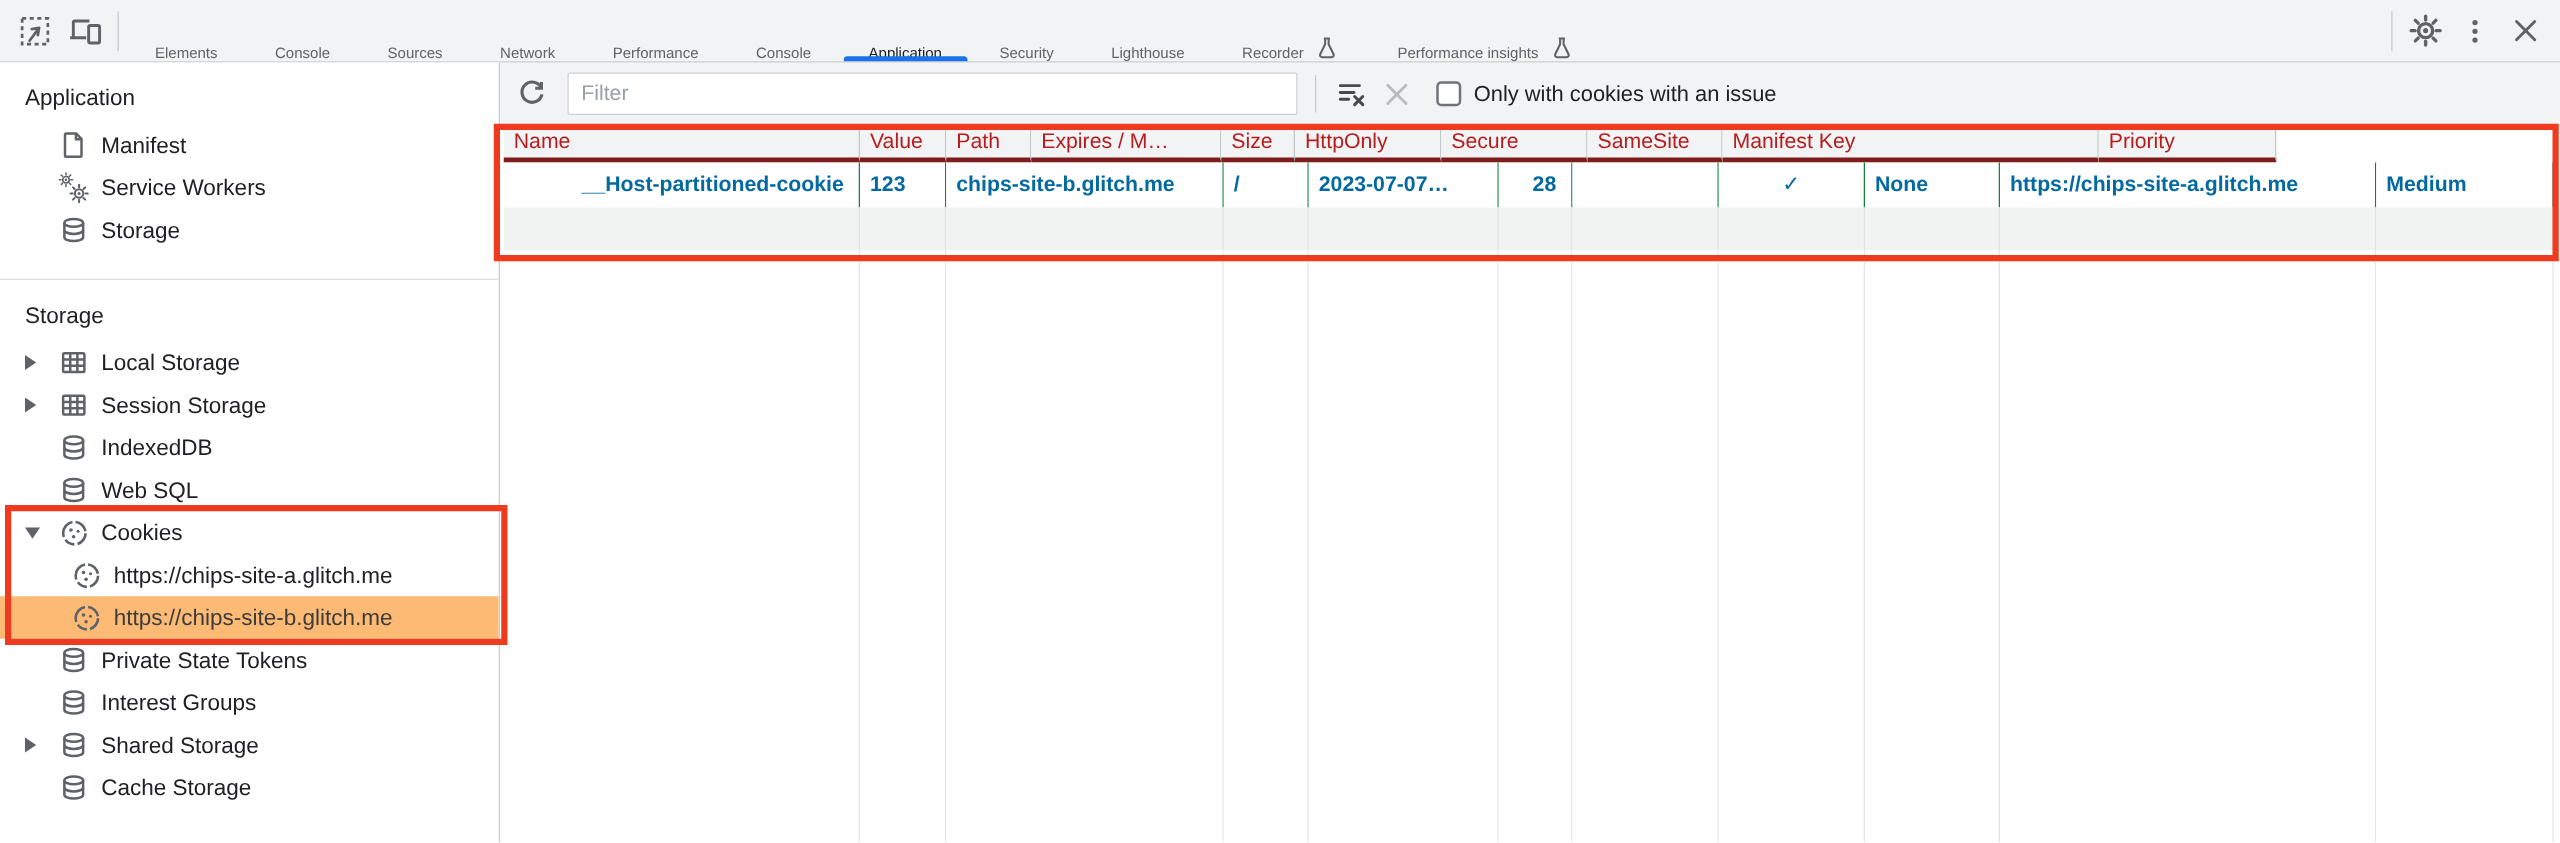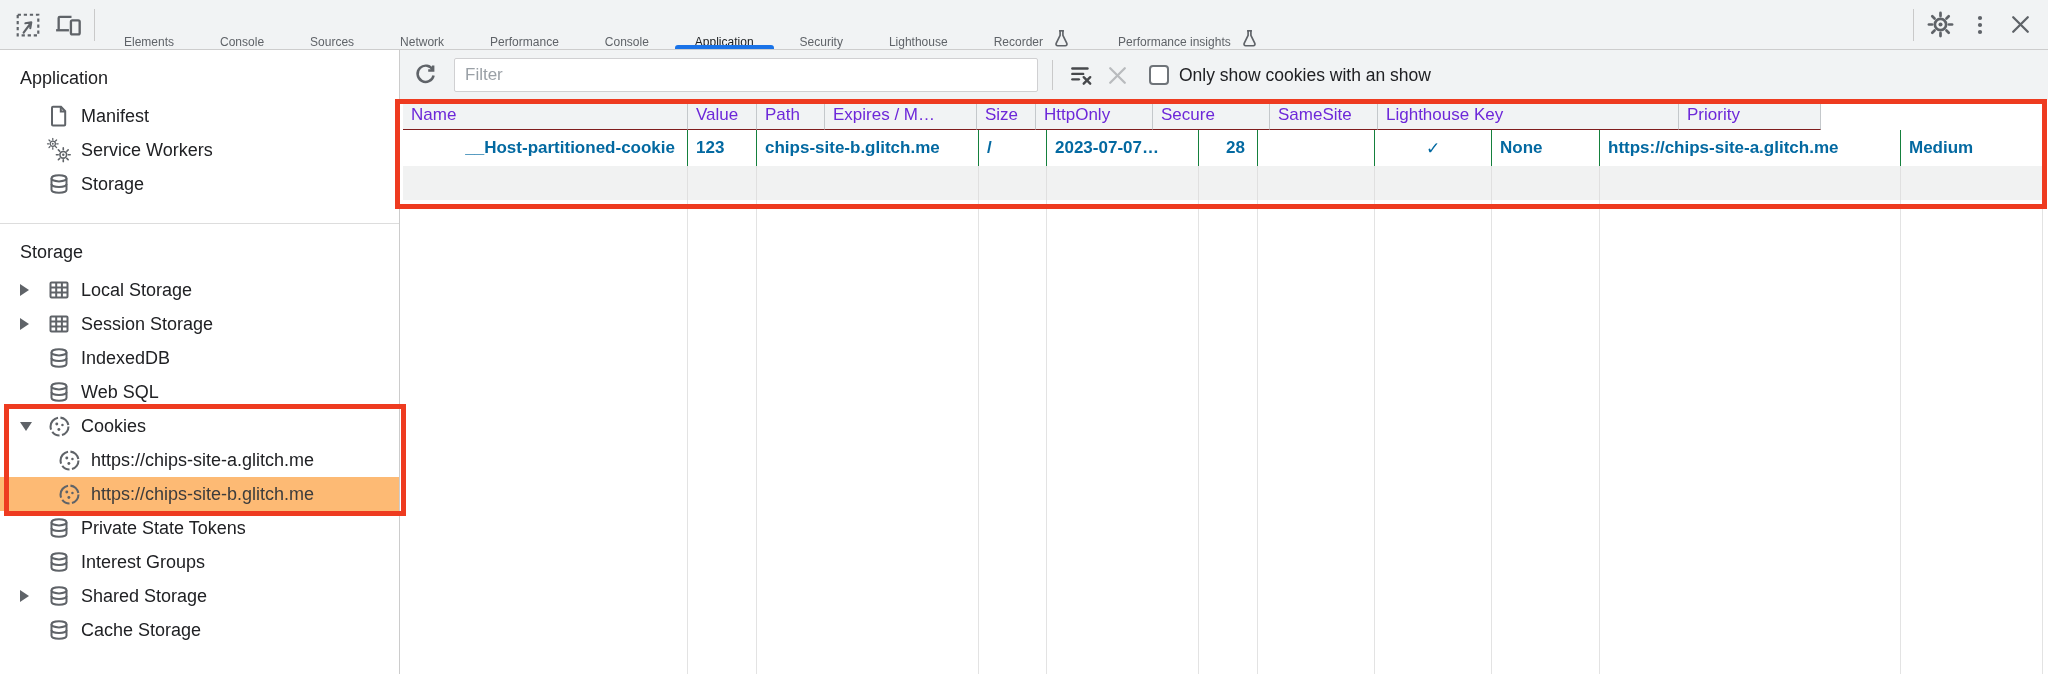--- a/index.html
+++ b/index.html
@@ -46,21 +46,21 @@
   .ct-sep{width:1px;height:30px;background:#c9c9c9;margin:0 10px 0 14px;flex:none;}
   .ct-btn{width:36px;height:36px;display:flex;align-items:center;justify-content:center;cursor:pointer;flex:none;}
   .checkbox{width:20px;height:20px;border:2px solid #6f7479;border-radius:4px;background:#fff;
         margin:0 10px 0 14px;box-sizing:border-box;cursor:pointer;flex:none;}
   .cb-label{font-size:17.5px;color:#202124;}
   
   .grid{margin-left:3px;width:1640px;flex:none;}
   .grow{display:flex;}
   .gcell{box-sizing:border-box;flex:none;overflow:hidden;white-space:nowrap;
          padding:0 8px;display:flex;align-items:center;font-size:17px;}
-  .ghead .gcell{height:30px;background:#f1f3f4;border-right:1px solid #c4c8cb;border-bottom:1px solid #7f1d1d;color:#6d28d9;}
+  .ghead .gcell{height:30px;background:#f1f3f4;border-right:1px solid #c4c8cb;border-bottom:4px solid #7f1d1d;color:#b91c1c;}
   .gdata .gcell{height:36px;background:#fff;border-right:1px solid #15803d;color:#0369a1;font-weight:bold;}
   .gstripe .gcell{height:34px;background:#f1f2f2;border-right:1px solid #e0e0e0;}
   .gfill{display:flex;height:474px;}
   .gfill .gcell{height:100%;border-right:1px solid #e3e3e3;background:#fff;}
   .c0{width:285px;} .c1{width:69px;} .c2{width:222px;} .c3{width:68px;} .c4{width:152px;}
   .c5{width:59px;}  .c6{width:117px;} .c7{width:117px;text-align:right;} .c8{width:108px;} .c9{width:301px;} .c10{width:142px;}
   .al-right{justify-content:flex-end;padding-right:12px;}
   .al-center{justify-content:center;}
   
   .annot{position:absolute;border:5px solid #ee3b20;box-sizing:border-box;pointer-events:none;z-index:9;}
@@ -389,34 +389,34 @@
           <svg width="26" height="26" viewBox="0 0 24 24">
               <use href="#sym-clearfilter"></use>
             </svg>
         </div>
         <div class="ct-btn" style="opacity:.38">
           <svg width="25" height="25" viewBox="0 0 24 24">
               <use href="#sym-x"></use>
             </svg>
         </div>
         <div class="checkbox"></div>
-        <span class="cb-label">Only show cookies with an show</span>
+        <span class="cb-label">Only with cookies with an issue</span>
       </div>
 
       <div class="grid">
         <div class="grow ghead">
           <div class="gcell c0">Name</div>
           <div class="gcell c1">Value</div>
           <div class="gcell c3">Path</div>
           <div class="gcell c4">Expires / M…</div>
           <div class="gcell c5">Size</div>
           <div class="gcell c6">HttpOnly</div>
           <div class="gcell c7">Secure</div>
           <div class="gcell c8">SameSite</div>
-          <div class="gcell c9">Lighthouse Key</div>
+          <div class="gcell c9">Manifest Key</div>
           <div class="gcell c10">Priority</div>
         </div>
         <div class="grow gdata">
           <div class="gcell c0 al-right">__Host-partitioned-cookie</div>
           <div class="gcell c1">123</div>
           <div class="gcell c2">chips-site-b.glitch.me</div>
           <div class="gcell c3">/</div>
           <div class="gcell c4">2023-07-07…</div>
           <div class="gcell c5 al-right">28</div>
           <div class="gcell c6"></div>

